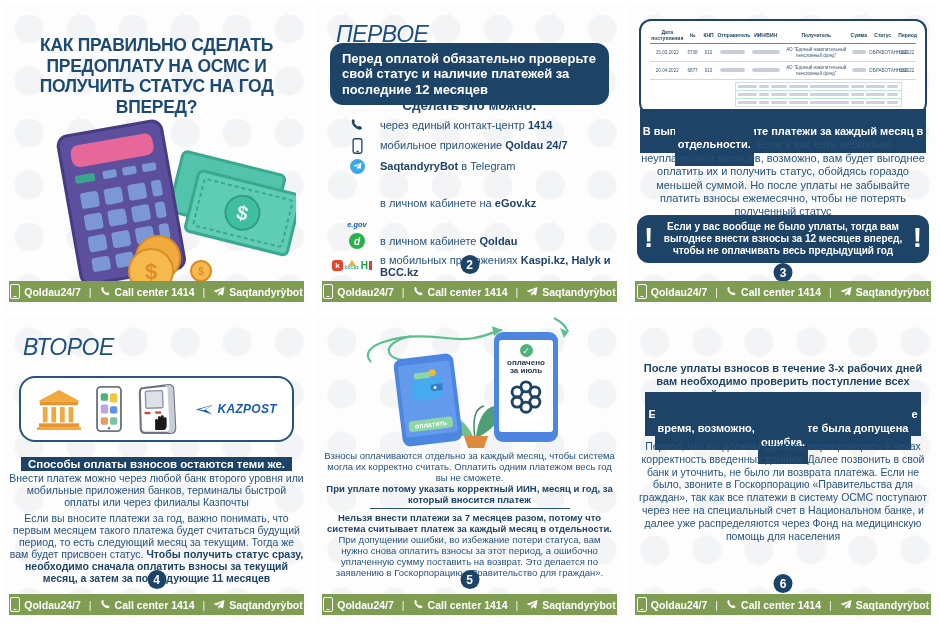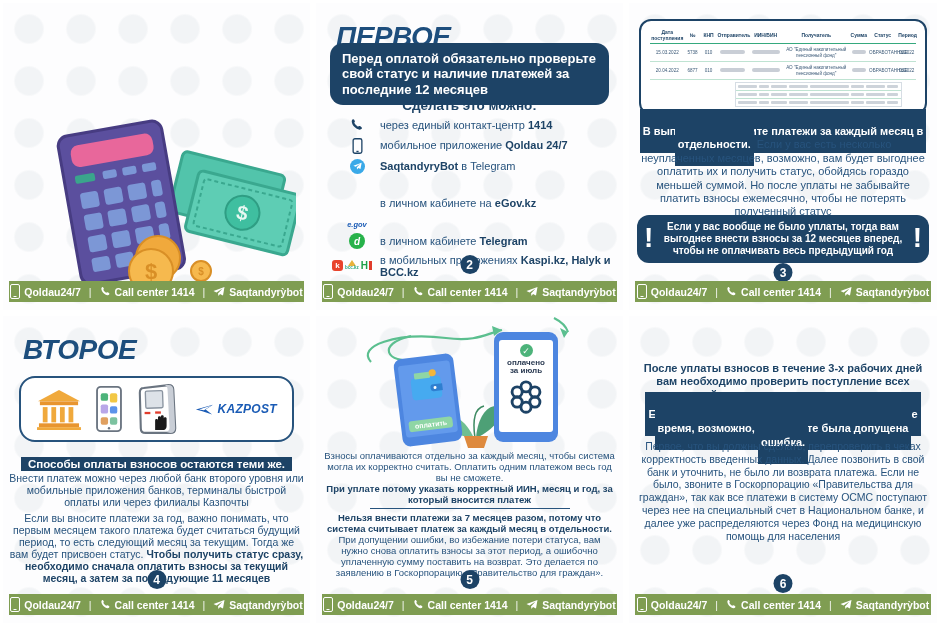--- a/index.html
+++ b/index.html
@@ -17,21 +17,21 @@
   .fphone{width:8px;height:13px;border:1.2px solid #fff;border-radius:2px;position:relative;}
   .fphone:after{content:"";position:absolute;left:50%;bottom:1px;width:3px;height:1px;background:#fff;transform:translateX(-50%);}
   
   .num{position:absolute;left:50%;transform:translateX(-50%);width:19px;height:19px;border-radius:50%;
     background:#1d4366;color:#fff;font-weight:bold;font-size:12px;display:flex;align-items:center;justify-content:center;}
   
   .p1-title{position:absolute;top:32px;left:8px;right:8px;text-align:center;font-weight:bold;
     font-size:17.5px;line-height:1.18;color:#1d4a73;letter-spacing:-.3px;}
   .p1-art{position:absolute;top:100px;left:20px;width:273px;height:185px;}
   
-  .hsec{position:absolute;top:18px;left:20px;font-style:italic;font-weight:bold;font-size:28px;color:#1d4e7d;letter-spacing:-.5px;}
+  .hsec{position:absolute;top:18px;left:20px;font-style:italic;font-weight:normal;font-size:23px;color:#1d4e7d;letter-spacing:-.5px;}
   
   .p2-box{position:absolute;top:40px;left:14px;right:14px;background:#1d4366;color:#fff;border-radius:13px;
     padding:8px 12px;font-weight:bold;font-size:13px;line-height:1.18;}
   .p2-how{position:absolute;top:95px;left:0;right:0;text-align:center;font-weight:bold;font-size:13.5px;color:#1d4366;}
   .p2-list{position:absolute;top:114px;left:26px;right:6px;}
   .p2-li{display:flex;align-items:center;gap:8px;margin-bottom:4.5px;min-height:16px;}
   .p2-ic{width:30px;display:flex;justify-content:center;align-items:center;flex:0 0 30px;}
   .p2-txt{font-size:11px;color:#27537d;line-height:1.1;}
   .p2-txt b{color:#1d4366;}
   .bankicons{display:flex;align-items:center;gap:2px;margin-left:-10px;width:40px;flex:0 0 40px;}
@@ -99,20 +99,21 @@
   .p6-t1{position:absolute;top:46px;left:8px;right:8px;text-align:center;font-weight:bold;font-size:11px;line-height:1.2;color:#1d4366;}
   .p6-hl{position:absolute;top:92px;left:4px;right:4px;text-align:center;font-size:11px;line-height:1.25;}
   .p6-t2{position:absolute;top:124px;left:6px;right:6px;text-align:center;font-size:10.5px;line-height:1.22;color:#27537d;}
 </style>
 </head>
 <body>
 
 <div class="grid">
 
   <div class="panel">
+    <div class="p1-title">КАК ПРАВИЛЬНО СДЕЛАТЬ ПРЕДОПЛАТУ НА ОСМС И ПОЛУЧИТЬ СТАТУС НА ГОД ВПЕРЕД?</div>
     <svg class="p1-art" viewBox="0 0 273 185">
 
       <g transform="rotate(14 185 95)">
         <rect x="150" y="55" width="105" height="62" rx="5" fill="#52c4ab" stroke="#3aa88f" stroke-width="3"></rect>
         <rect x="170" y="70" width="105" height="62" rx="5" fill="#5ecdb4" stroke="#3aa88f" stroke-width="3"></rect>
         <rect x="177" y="77" width="91" height="48" rx="3" fill="none" stroke="#3aa88f" stroke-width="2" stroke-dasharray="4 3"></rect>
         <circle cx="222" cy="101" r="17" fill="#3fbfa0" stroke="#2f9e84" stroke-width="2"></circle>
         <text x="222" y="108" text-anchor="middle" font-size="20" font-weight="bold" fill="#e8f8f2">$</text>
       </g>
 
@@ -207,21 +208,21 @@
       <div class="p2-li">
         <span class="p2-ic">
             <span class="egovt">e.gov</span>
           </span>
         <span class="p2-txt"><span>в личном кабинете на </span><b>eGov.kz</b><span></span></span>
       </div>
       <div class="p2-li">
         <span class="p2-ic">
             <span class="damu">d</span>
           </span>
-        <span class="p2-txt"><span>в личном кабинете </span><b>Telegram</b><span></span></span>
+        <span class="p2-txt"><span>в личном кабинете </span><b>Qoldau</b><span></span></span>
       </div>
       <div class="p2-li">
         <span class="bankicons">
           <span class="kaspi">k</span>
           <span class="bcc">
               <span class="tri"></span>
               <span class="t">bcc.kz</span>
             </span>
           <span class="halyk">
               <span>H</span>

